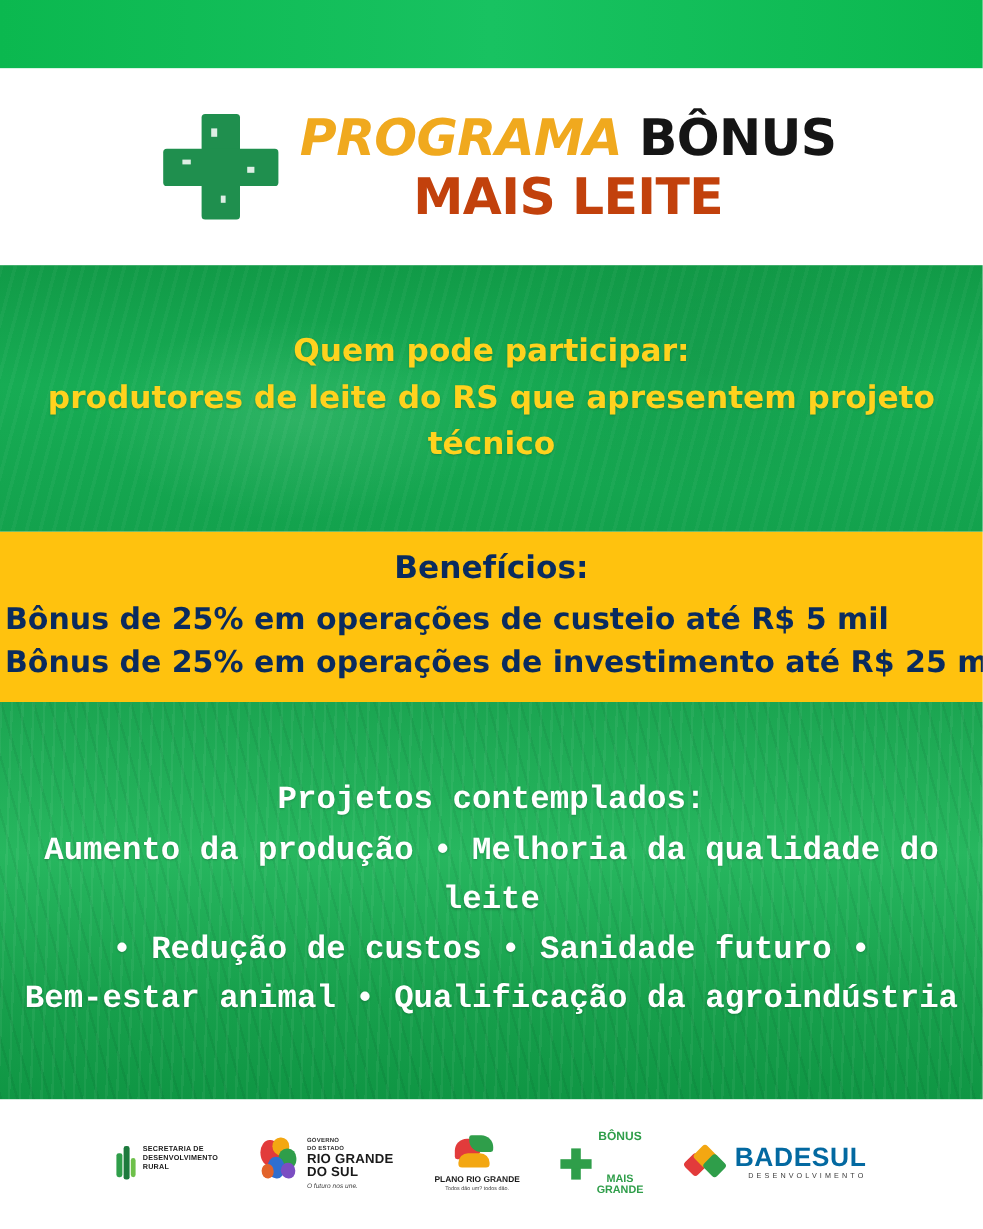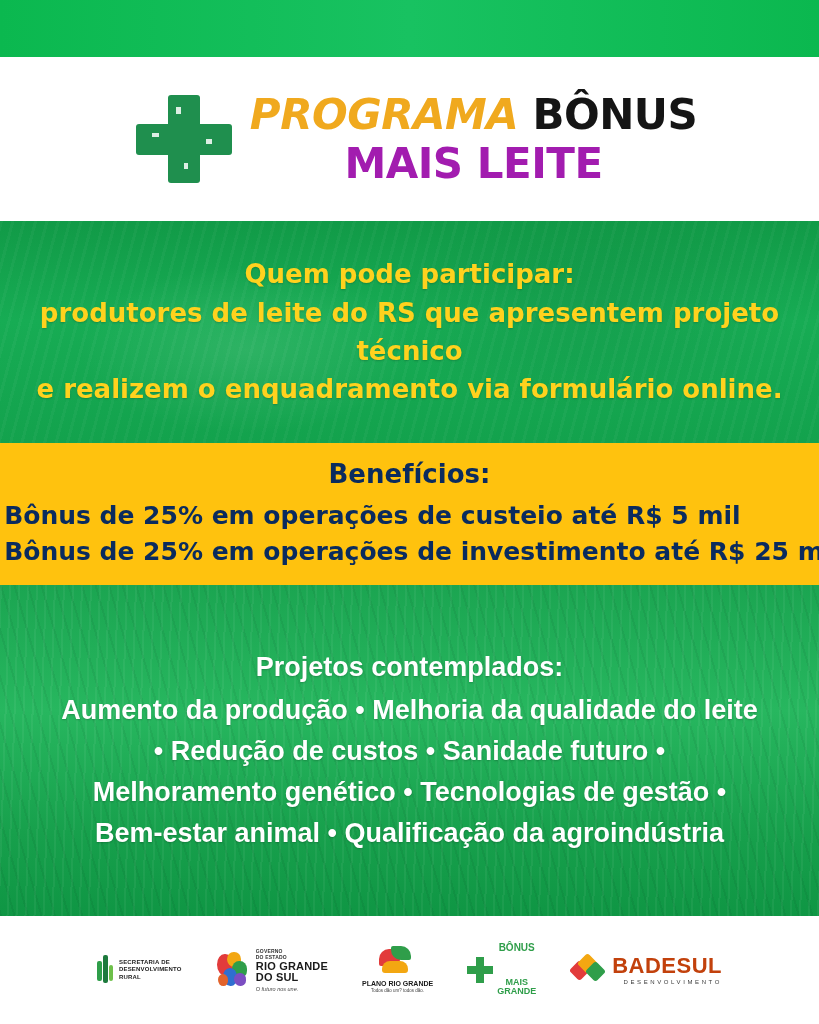--- a/index.html
+++ b/index.html
@@ -87,21 +87,21 @@
     color: #f0a91e;
     font-style: italic;
   }
   .title-line1 .word-bonus {
     color: #151515;
   }
   .title-line2 {
     font-family: "DejaVu Sans", sans-serif;
     font-weight: bold;
     font-size: 42px;
-    color: #a21caf;
+    color: #c2410c;
     letter-spacing: -0.5px;
     margin-top: 7px;
     text-align: center;
   }
 
   
   .section-green {
     position: relative;
     flex: 0 0 auto;
     height: 222px;
@@ -195,21 +195,21 @@
     background:
       repeating-linear-gradient(92deg, rgba(255,255,255,.05) 0 2px, rgba(0,0,0,0) 2px 9px),
       repeating-linear-gradient(74deg, rgba(0,0,0,.05) 0 2px, rgba(0,0,0,0) 2px 13px);
     pointer-events: none;
   }
   .projects-text {
     position: relative;
     z-index: 2;
     text-align: center;
     color: #ffffff;
-    font-family: Liberation Sans, sans-serif;
+    font-family: Liberation Mono, monospace;
     font-weight: bold;
     font-size: 27px;
     line-height: 1.52;
     text-shadow: 0 1px 2px rgba(0,0,0,.20);
     padding: 0 14px;
   }
   .projects-title {
     display: block;
     margin-bottom: 2px;
   }
@@ -220,21 +220,21 @@
     height: 108px;
     background: #ffffff;
     display: flex;
     align-items: center;
     justify-content: center;
     gap: 34px;
     padding: 0 26px;
   }
   .logo-item {
     display: flex;
-    align-items: center;
+    align-items: flex-start;
     gap: 6px;
   }
   .logo-caption {
     font-family: "Liberation Sans", sans-serif;
     font-size: 6px;
     font-weight: bold;
     color: #1b1b1b;
     line-height: 1.25;
     letter-spacing: .2px;
     text-align: left;
@@ -317,21 +317,21 @@
   }
   .badesul-mark .shape {
     position:absolute;
     border-radius: 3px;
     transform: rotate(45deg);
   }
   .badesul-mark .s1 { left:2px; top:9px; width:15px; height:15px; background:#e23b3b; }
   .badesul-mark .s2 { left:10px; top:2px; width:15px; height:15px; background:#f3a712; }
   .badesul-mark .s3 { left:18px; top:10px; width:15px; height:15px; background:#2f9e4a; }
   .badesul-text { line-height: 1; }
-  .badesul-text .name { font-size: 22px; font-weight: bold; color:#c2410c; letter-spacing: .5px; }
+  .badesul-text .name { font-size: 22px; font-weight: bold; color:#0369a1; letter-spacing: .5px; }
   .badesul-text .sub { font-size: 6px; color:#3b3b3b; letter-spacing: 2.6px; display:block; margin-top:2px; text-align:right;}
 </style>
 </head>
 <body>
 
 <div class="poster">
 
   <div class="top-band"></div>
 
   <div class="header">
@@ -349,38 +349,36 @@
         <span class="word-bonus">BÔNUS</span>
       </div>
       <div class="title-line2">MAIS LEITE</div>
     </div>
   </div>
 
   <div class="section-green">
     <div class="green-text">
       <div>Quem pode participar:</div>
       <div>produtores de leite do RS que apresentem projeto técnico</div>
-      <div>e realizem o enquadramento via formulário online.</div>
     </div>
   </div>
 
   <div class="section-yellow">
     <div class="yellow-title">Benefícios:</div>
     <ul class="benefit-list">
       <li>Bônus de 25% em operações de custeio até R$ 5 mil</li>
       <li>Bônus de 25% em operações de investimento até R$ 25 mil</li>
     </ul>
   </div>
 
   <div class="section-projects">
     <div class="projects-text">
       <span class="projects-title">Projetos contemplados:</span>
       <div>Aumento da produção • Melhoria da qualidade do leite</div>
       <div>• Redução de custos • Sanidade futuro •</div>
-      <div>Melhoramento genético • Tecnologias de gestão •</div>
       <div>Bem-estar animal • Qualificação da agroindústria</div>
     </div>
   </div>
 
   <div class="footer">
 
     <div class="logo-item">
       <div class="sec-mark">
           <i></i>
           <i></i>

